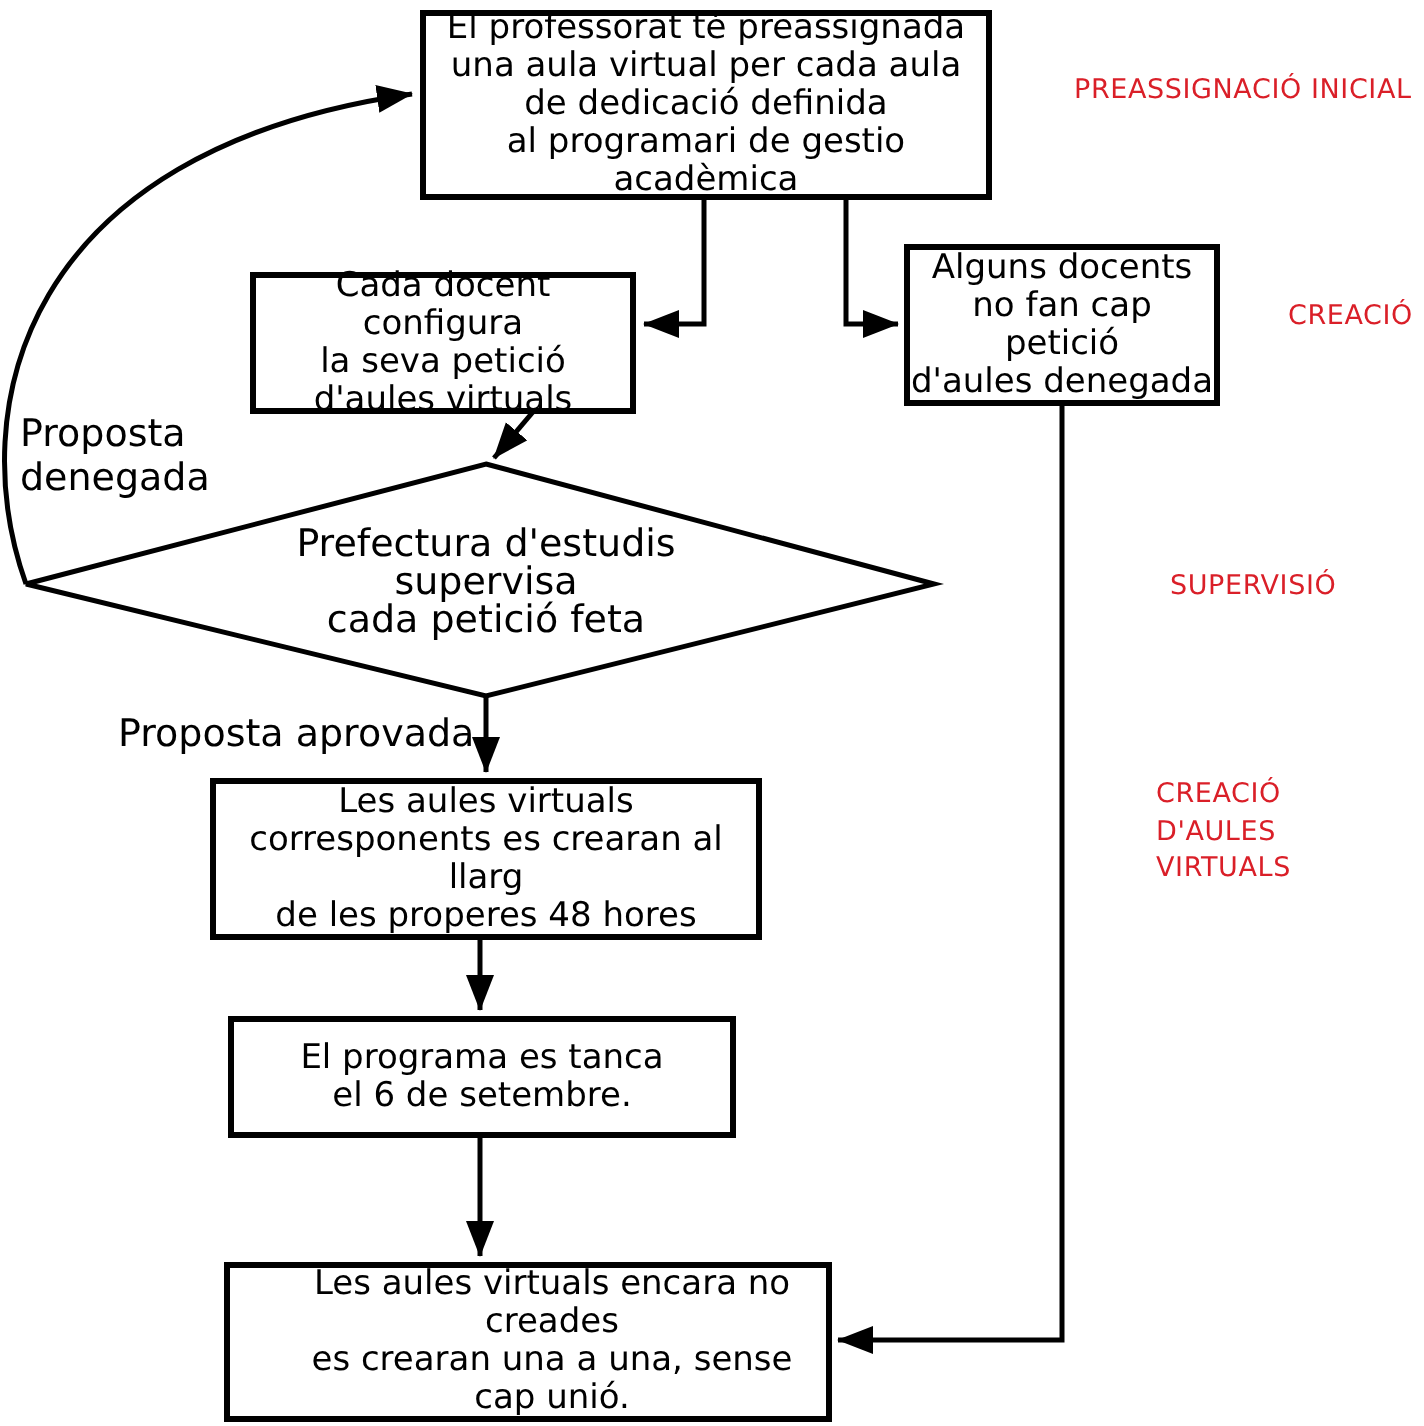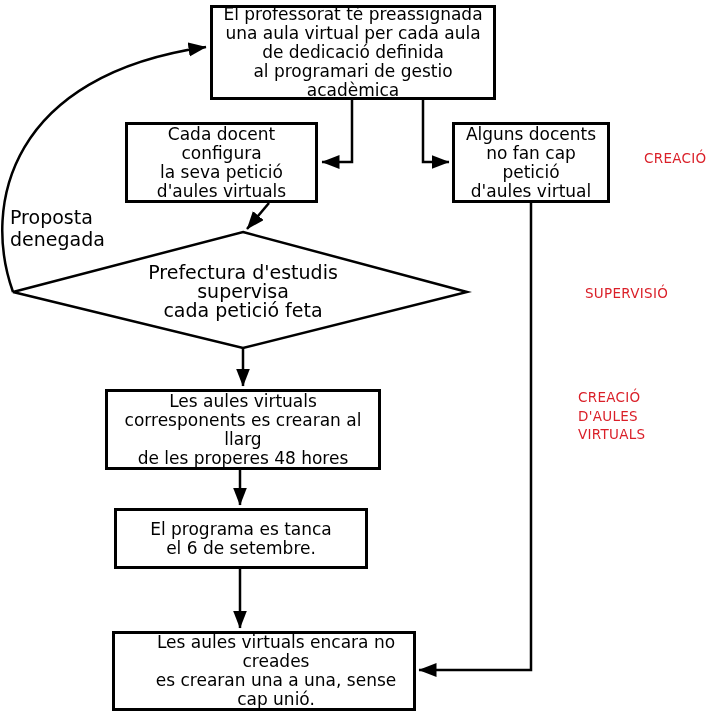--- a/index.html
+++ b/index.html
@@ -77,46 +77,48 @@
     <path d="M 531 203 V 670 H 419" fill="none" stroke="#000" stroke-width="2.5" marker-end="url(#arrow)"></path>
 
     <polygon points="243,232 467,292 243,348 13,292" fill="#fff" stroke="#000" stroke-width="2.5"></polygon>
   </svg>
 
   <div class="node" style="left:210px;top:5px;width:286px;height:95px;">El professorat té preassignada
 una aula virtual per cada aula
 de dedicació definida
 al programari de gestio acadèmica</div>
 
-  <div class="node" style="left:125px;top:122px;width:193px;height:81px;">Cada docent configura
+  <div class="node" style="left:125px;top:136px;width:193px;height:71px;">Cada docent configura
 la seva petició
 d'aules virtuals</div>
 
   <div class="node" style="left:452px;top:122px;width:158px;height:81px;">Alguns docents
 no fan cap petició
-d'aules virtual</div>
+d'aules denegada</div>
 
   <div class="diamond-text" style="left:130px;top:263px;width:226px;">Prefectura d'estudis
 supervisa
 cada petició feta</div>
 
   <div class="node" style="left:105px;top:389px;width:276px;height:81px;">Les aules virtuals
 corresponents es crearan al llarg
 de les properes 48 hores</div>
 
   <div class="node" style="left:114px;top:508px;width:254px;height:61px;">El programa es tanca
 el 6 de setembre.</div>
 
   <div class="node" style="left:112px;top:631px;width:304px;height:80px;padding-left:24px;">Les aules virtuals encara no creades
 es crearan una a una, sense cap unió.</div>
 
   <div class="edge-label" style="left:10px;top:206px;">Proposta
 denegada</div>
 
+  <div class="edge-label" style="left:59px;top:356px;">Proposta aprovada</div>
 
+  <div class="stage-label" style="left:537px;top:36px;">PREASSIGNACIÓ INICIAL</div>
 
   <div class="stage-label" style="left:644px;top:149px;">CREACIÓ</div>
 
   <div class="stage-label" style="left:585px;top:284px;">SUPERVISIÓ</div>
 
   <div class="stage-label" style="left:578px;top:388px;">CREACIÓ
 D'AULES
 VIRTUALS</div>
 
 </div>

